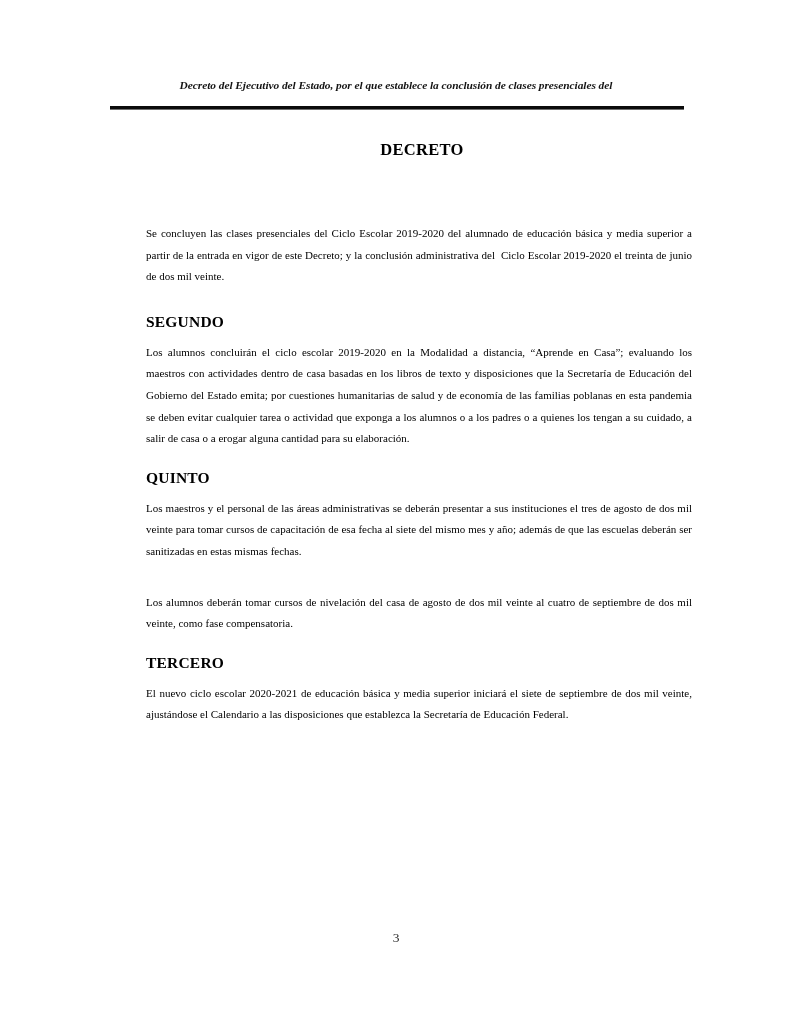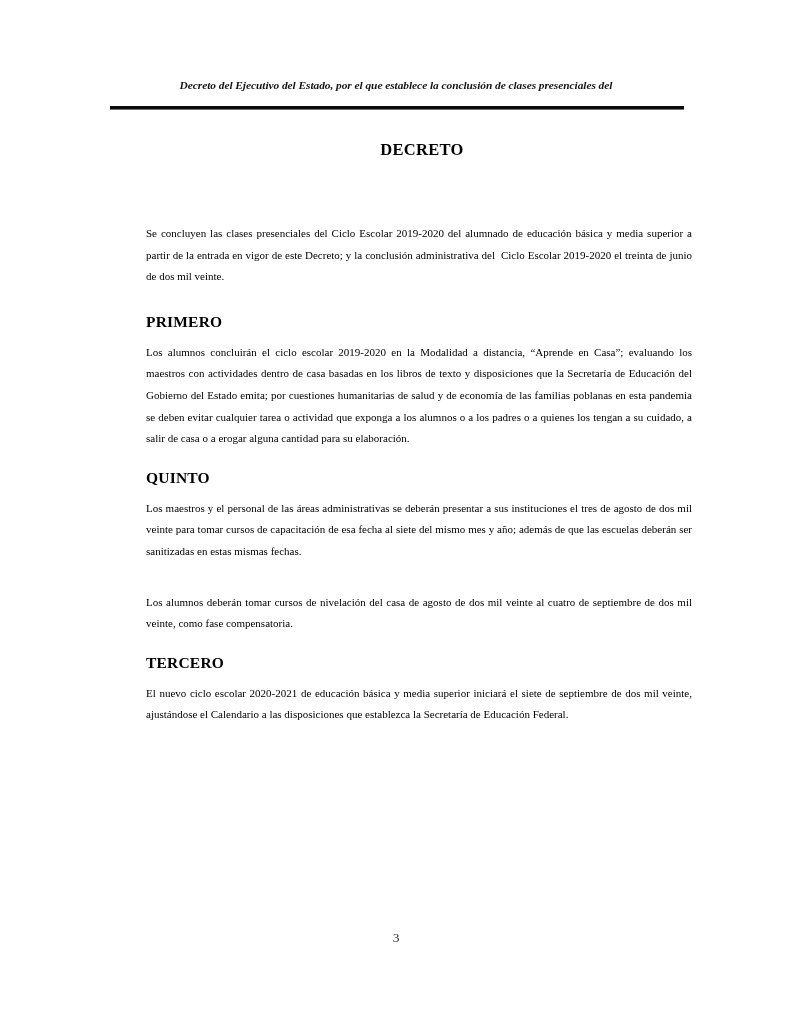--- a/index.html
+++ b/index.html
@@ -128,21 +128,21 @@
     <div class="sp-title-to-first"></div>
 
     <div class="section">
       <div class="sp-head-to-body"></div>
       <p class="section-body">Se concluyen las clases presenciales del Ciclo Escolar 2019-2020 del alumnado de educación básica y media superior a partir de la entrada en vigor de este Decreto; y la conclusión administrativa del  Ciclo Escolar 2019-2020 el treinta de junio de dos mil veinte.</p>
     </div>
 
     <div class="sp-body-to-head"></div>
 
     <div class="section">
-      <h2 class="section-heading">PRIMERO</h2>
+      <h2 class="section-heading">SEGUNDO</h2>
       <div class="sp-head-to-body"></div>
       <p class="section-body">Los alumnos concluirán el ciclo escolar 2019-2020 en la Modalidad a distancia, “Aprende en Casa”; evaluando los maestros con actividades dentro de casa basadas en los libros de texto y disposiciones que la Secretaría de Educación del Gobierno del Estado emita; por cuestiones humanitarias de salud y de economía de las familias poblanas en esta pandemia se deben evitar cualquier tarea o actividad que exponga a los alumnos o a los padres o a quienes los tengan a su cuidado, a salir de casa o a erogar alguna cantidad para su elaboración.</p>
     </div>
 
     <div class="sp-body-to-head-s"></div>
 
     <div class="section">
       <h2 class="section-heading">QUINTO</h2>
       <div class="sp-head-to-body"></div>
       <p class="section-body">Los maestros y el personal de las áreas administrativas se deberán presentar a sus instituciones el tres de agosto de dos mil veinte para tomar cursos de capacitación de esa fecha al siete del mismo mes y año; además de que las escuelas deberán ser sanitizadas en estas mismas fechas.</p>

